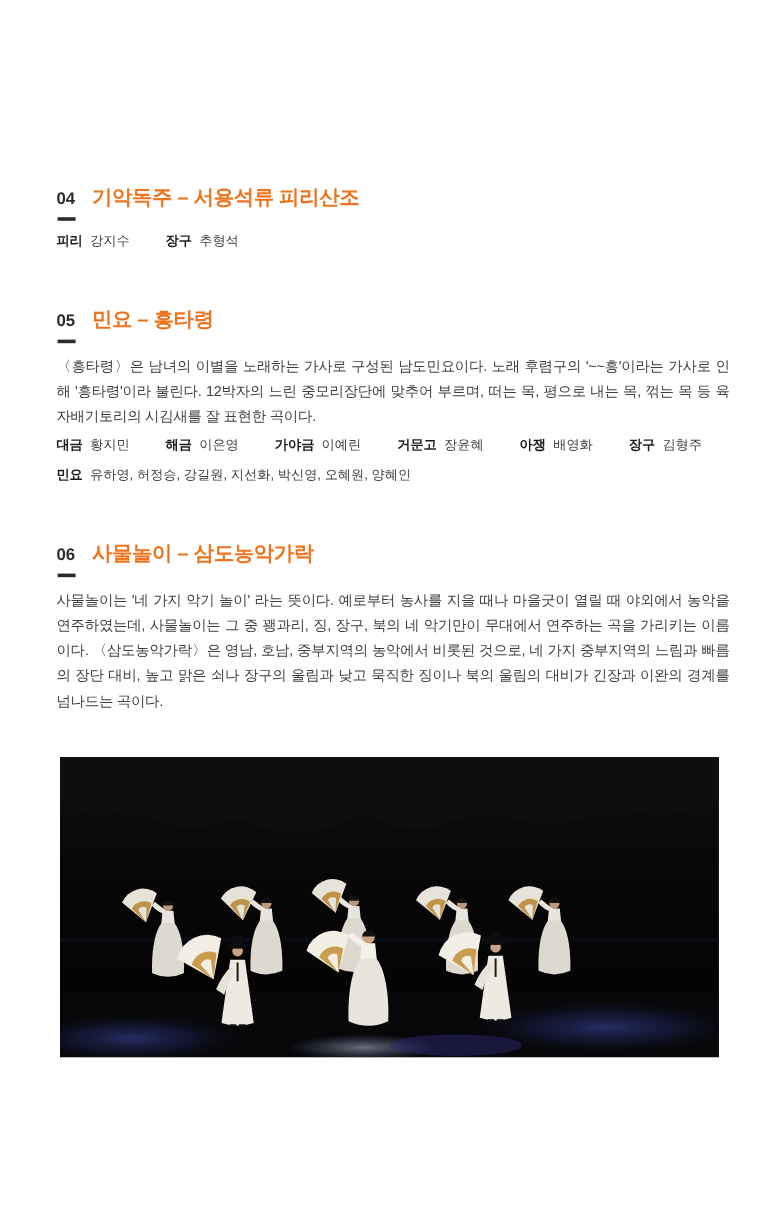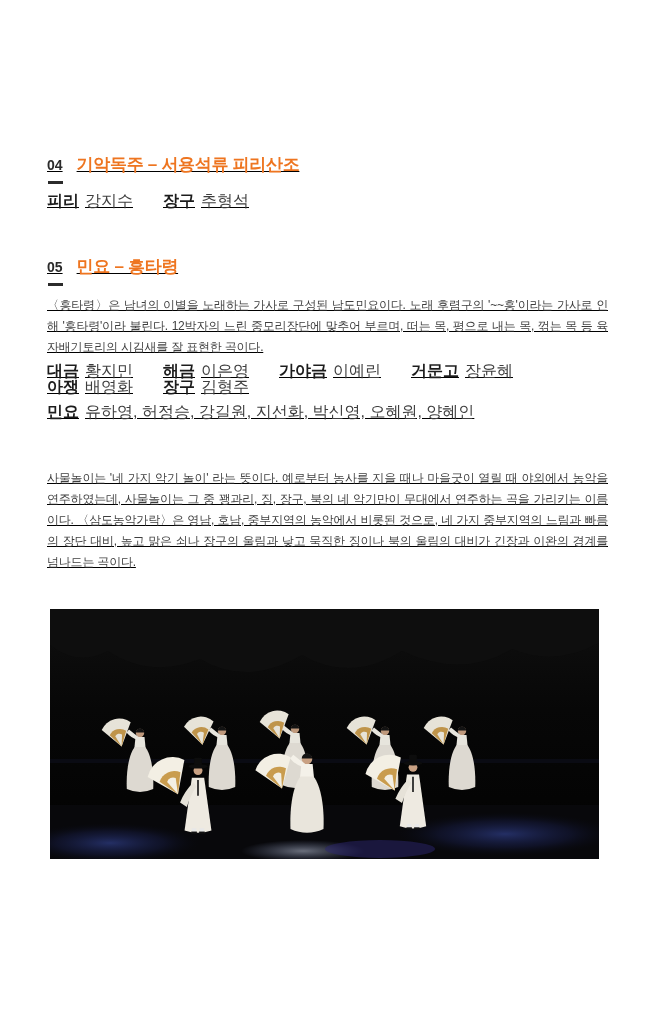--- a/index.html
+++ b/index.html
@@ -4,21 +4,21 @@
 <style>
   html,body { margin:0; padding:0; background:#ffffff; }
   .page {
     position:relative;
     width:650px; height:1016px;
     background:#ffffff;
     font-family:"Liberation Sans","DejaVu Sans",sans-serif;
     overflow:hidden;
     box-sizing:border-box;
   }
-  .content { padding:155px 42px 0 47px;text-decoration:underline; }
+  .content { padding:155px 42px 0 47px; }
 
   .sec { margin-top:0; }
   .sec + .sec { margin-top:48px; }
   .sec-head { display:flex; align-items:baseline; }
   .sec-num {
     font-size:14px; font-weight:bold; color:var(--section_number,#2b2b2b);
     position:relative; padding-bottom:10px; line-height:18px;
   }
   .sec-num::after {
     content:""; position:absolute; left:1px; bottom:0;
@@ -28,21 +28,21 @@
     margin:0 0 0 14px; font-size:17px; font-weight:bold;
     color:var(--accent,#ee7520); letter-spacing:-0.3px; line-height:20px;text-align:right;
   }
   .sec-desc {
     margin:9px 0 0 0; font-size:12px; line-height:21px;
     color:var(--body_text,#3e3e3e);
     text-align:justify; word-break:break-all; letter-spacing:-0.2px;
   }
   .perf-row {
     display:flex; flex-wrap:wrap; align-items:center;
-    margin-top:9px; font-size:16px; line-height:16px;
+    margin-top:9px; font-size:11px; line-height:16px;
     color:var(--body_text,#3e3e3e);
   }
   .perf-row.tight { margin-top:5px; }
   .pair { margin-right:30px; white-space:nowrap; }
   .pair:last-child { margin-right:0; }
   .role { font-weight:bold; color:#1c1c1c; margin-right:6px; }
 
   .photo {
     margin:36px 0 0 3px; width:549px; height:250px;
     background:#040404; line-height:0;
@@ -97,20 +97,24 @@
         </span>
       </div>
       <div class="perf-row">
         <span class="pair">
           <span class="role">민요</span><span class="names">유하영, 허정승, 강길원, 지선화, 박신영, 오혜원, 양혜인</span>
         </span>
       </div>
     </section>
 
     <section class="sec">
+      <div class="sec-head">
+        <span class="sec-num">06</span>
+        <h2 class="sec-title">사물놀이 – 삼도농악가락</h2>
+      </div>
       <p class="sec-desc">사물놀이는 '네 가지 악기 놀이' 라는 뜻이다. 예로부터 농사를 지을 때나 마을굿이 열릴 때 야외에서 농악을 연주하였는데, 사물놀이는 그 중 꽹과리, 징, 장구, 북의 네 악기만이 무대에서 연주하는 곡을 가리키는 이름이다. 〈삼도농악가락〉은 영남, 호남, 중부지역의 농악에서 비롯된 것으로, 네 가지 중부지역의 느림과 빠름의 장단 대비, 높고 맑은 쇠나 장구의 울림과 낮고 묵직한 징이나 북의 울림의 대비가 긴장과 이완의 경계를 넘나드는 곡이다.</p>
     </section>
 
     <figure class="photo">
       <svg viewBox="0 0 549 250" xmlns="http://www.w3.org/2000/svg">
         <defs>
           <linearGradient id="backdrop" x1="0" y1="0" x2="0" y2="1">
             <stop offset="0" stop-color="#101010"></stop>
             <stop offset="0.4" stop-color="#070707"></stop>
             <stop offset="1" stop-color="#020202"></stop>

